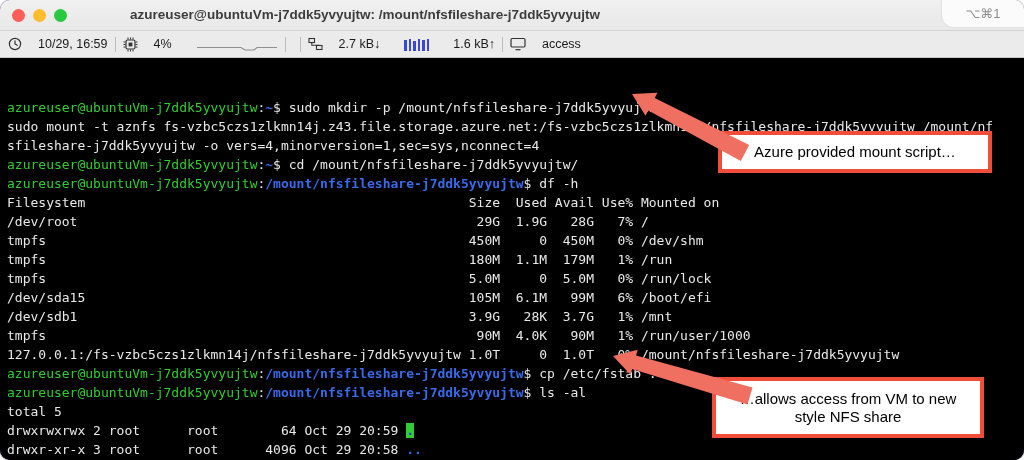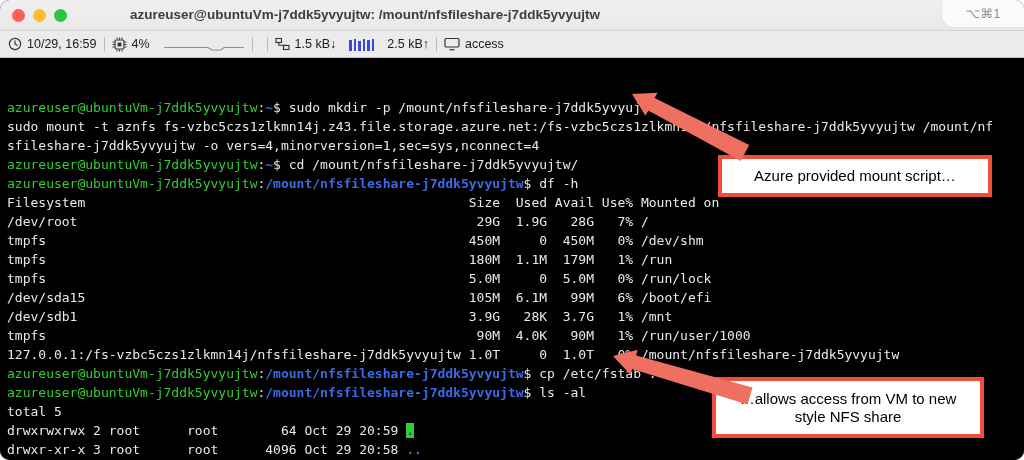--- a/index.html
+++ b/index.html
@@ -11,37 +11,37 @@
   .lights{position:absolute;left:12px;top:8.5px;display:flex;gap:8px;}
   .light{width:13px;height:13px;border-radius:50%;}
   .light.red{background:#ff5f57;}
   .light.yellow{background:#febc2e;}
   .light.green{background:#28c840;}
   .wtitle{position:absolute;left:130px;top:0;height:30px;line-height:30px;font-size:13.5px;font-weight:bold;color:#3d3d3d;white-space:nowrap;}
   .tabcorner{position:absolute;right:0;top:0;width:82px;height:27px;background:#fbfbfb;border-bottom-left-radius:13px;border-left:1px solid #e2e2e2;border-bottom:1px solid #e2e2e2;display:flex;align-items:center;justify-content:center;font-size:13px;color:#8f8f8f;}
 
   
   .statusbar{height:26px;background:#ebebeb;border-bottom:1px solid #c7c7c7;display:flex;align-items:center;padding:0 8px;font-size:12.5px;color:#1b1b1b;white-space:nowrap;}
-  .sitem{display:flex;align-items:center;gap:5px;}
+  .sitem{display:flex;align-items:center;gap:16px;}
   .sdiv{width:1px;height:15px;background:#bcbcbc;margin:0 7px;flex:none;}
   .spark{margin-left:8px;flex:none;}
   .bars{display:flex;align-items:flex-end;gap:2px;height:14px;margin:0 8px;}
   .bars i{display:block;width:2.5px;background:var(--bars-blue,#3948d8);}
   .statusbar svg{display:block;}
 
   
   .terminal{position:absolute;top:58px;left:0;right:0;bottom:0;background:#000;padding:2px 0 0 7px;font-family:"DejaVu Sans Mono",monospace;font-size:13px;line-height:19px;color:#e9e9e9;white-space:pre;cursor:text;}
   .tline{height:19px;}
   .seg-g{color:var(--prompt-green,#32cd32);font-weight:normal;text-align:center;}
   .seg-b{color:var(--path-blue,#3a6ae8);font-weight:bold;}
   .seg-ow{color:#1f3bd4;background:var(--prompt-green,#32cd32);font-weight:bold;}
 
   
   .callout{position:absolute;background:#fff;border:4px solid var(--callout-border,#f04e3a);color:#000;font-size:15px;line-height:18px;display:flex;align-items:center;justify-content:center;text-align:center;z-index:5;}
-  #callout1{left:718px;top:131px;width:266px;height:34px;margin-top:24px;}
+  #callout1{left:718px;top:131px;width:266px;height:34px;}
   #callout2{left:712px;top:377px;width:264px;height:53px;}
   #callout2 .ctext{width:232px;}
   svg.arrows{position:absolute;inset:0;width:1024px;height:460px;z-index:6;pointer-events:none;}
 </style>
 </head>
 <body>
 
 <div class="window">
 
   <div class="titlebar">
@@ -77,30 +77,30 @@
         </svg>
     </div>
     <div class="sdiv"></div>
     <div class="sdiv"></div>
     <div class="sitem">
       <svg width="15" height="14" viewBox="0 0 15 14">
           <rect x="1" y="1.5" width="5.5" height="4" stroke="#333" fill="none" stroke-width="1.1"></rect>
           <rect x="8.5" y="8.5" width="5.5" height="4" stroke="#333" fill="none" stroke-width="1.1"></rect>
           <path d="M3.8 5.5v2.8h7.5" stroke="#333" fill="none" stroke-width="1.1"></path>
         </svg>
-      <span>1.5 kB↓</span>
+      <span>2.7 kB↓</span>
       <div class="bars">
           <i style="height: 11px;"></i>
           <i style="height: 12px;"></i>
           <i style="height: 10px;"></i>
           <i style="height: 12px;"></i>
           <i style="height: 11px;"></i>
           <i style="height: 12px;"></i>
         </div>
-      <span>2.5 kB↑</span>
+      <span>1.6 kB↑</span>
     </div>
     <div class="sdiv"></div>
     <div class="sitem">
       <svg width="16" height="14" viewBox="0 0 16 14">
           <rect x="1" y="1.5" width="14" height="8.5" rx="1.2" stroke="#333" fill="none" stroke-width="1.2"></rect>
           <path d="M5.5 12.7h5" stroke="#333" stroke-width="1.2"></path>
         </svg>
       <span>access</span>
     </div>
   </div>

